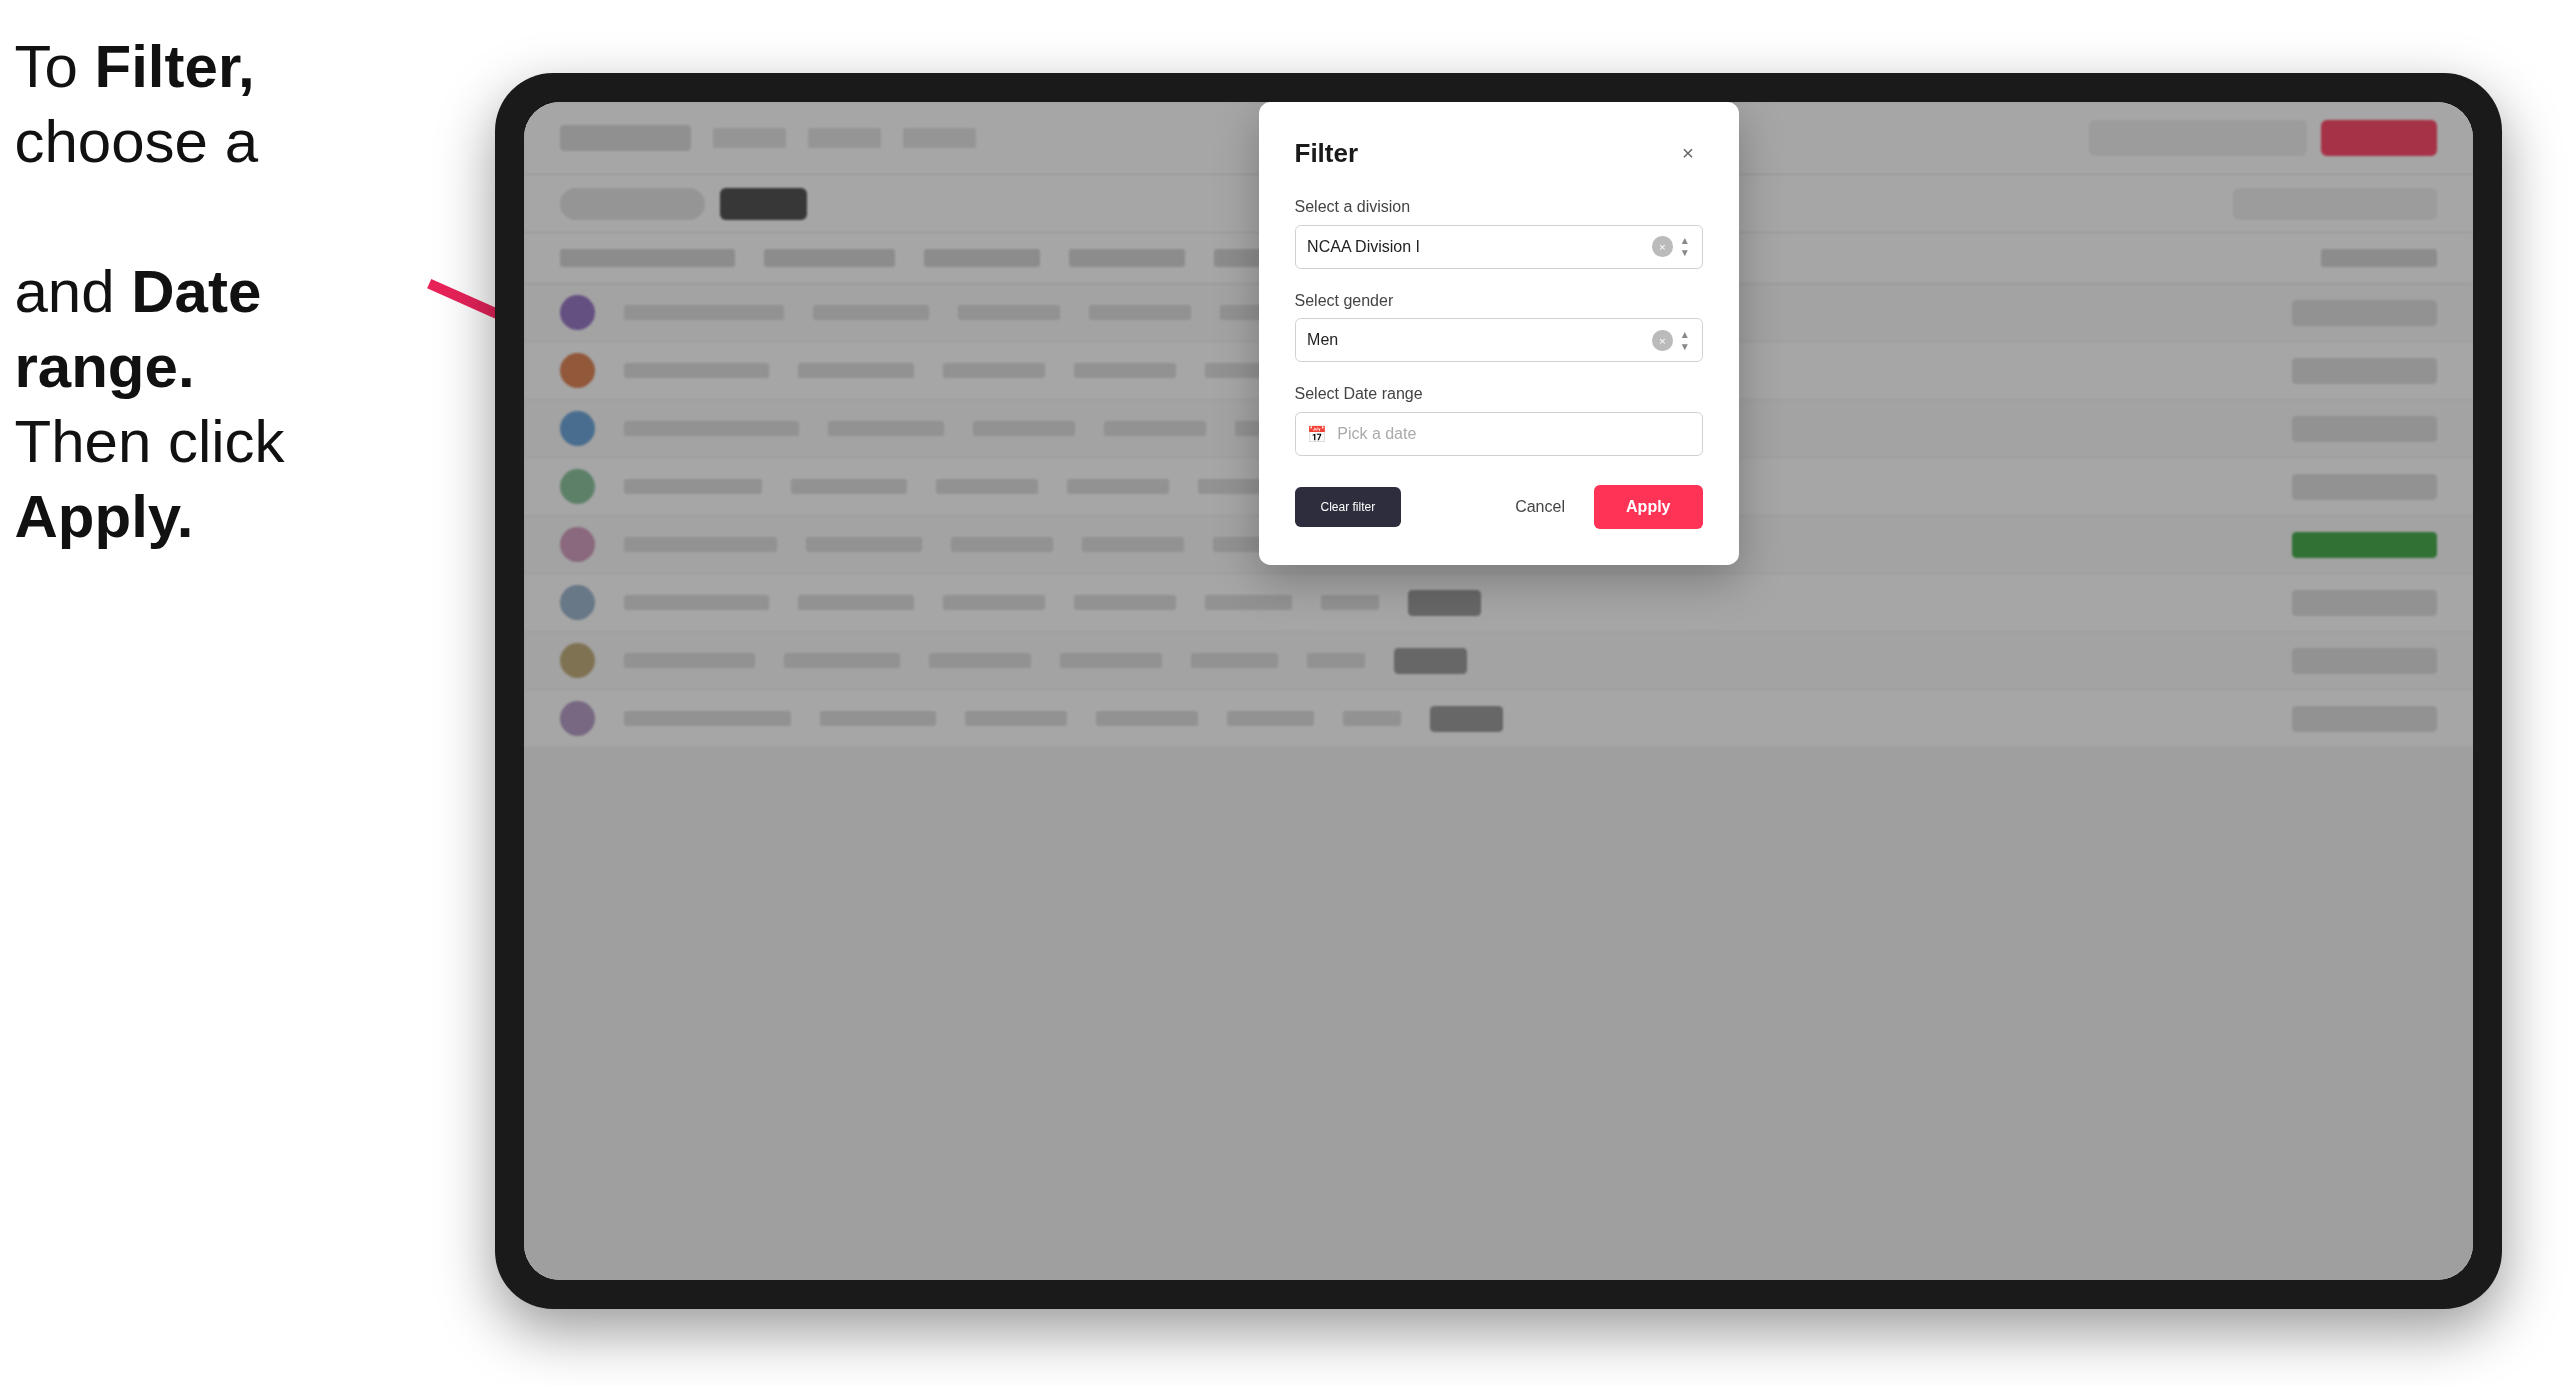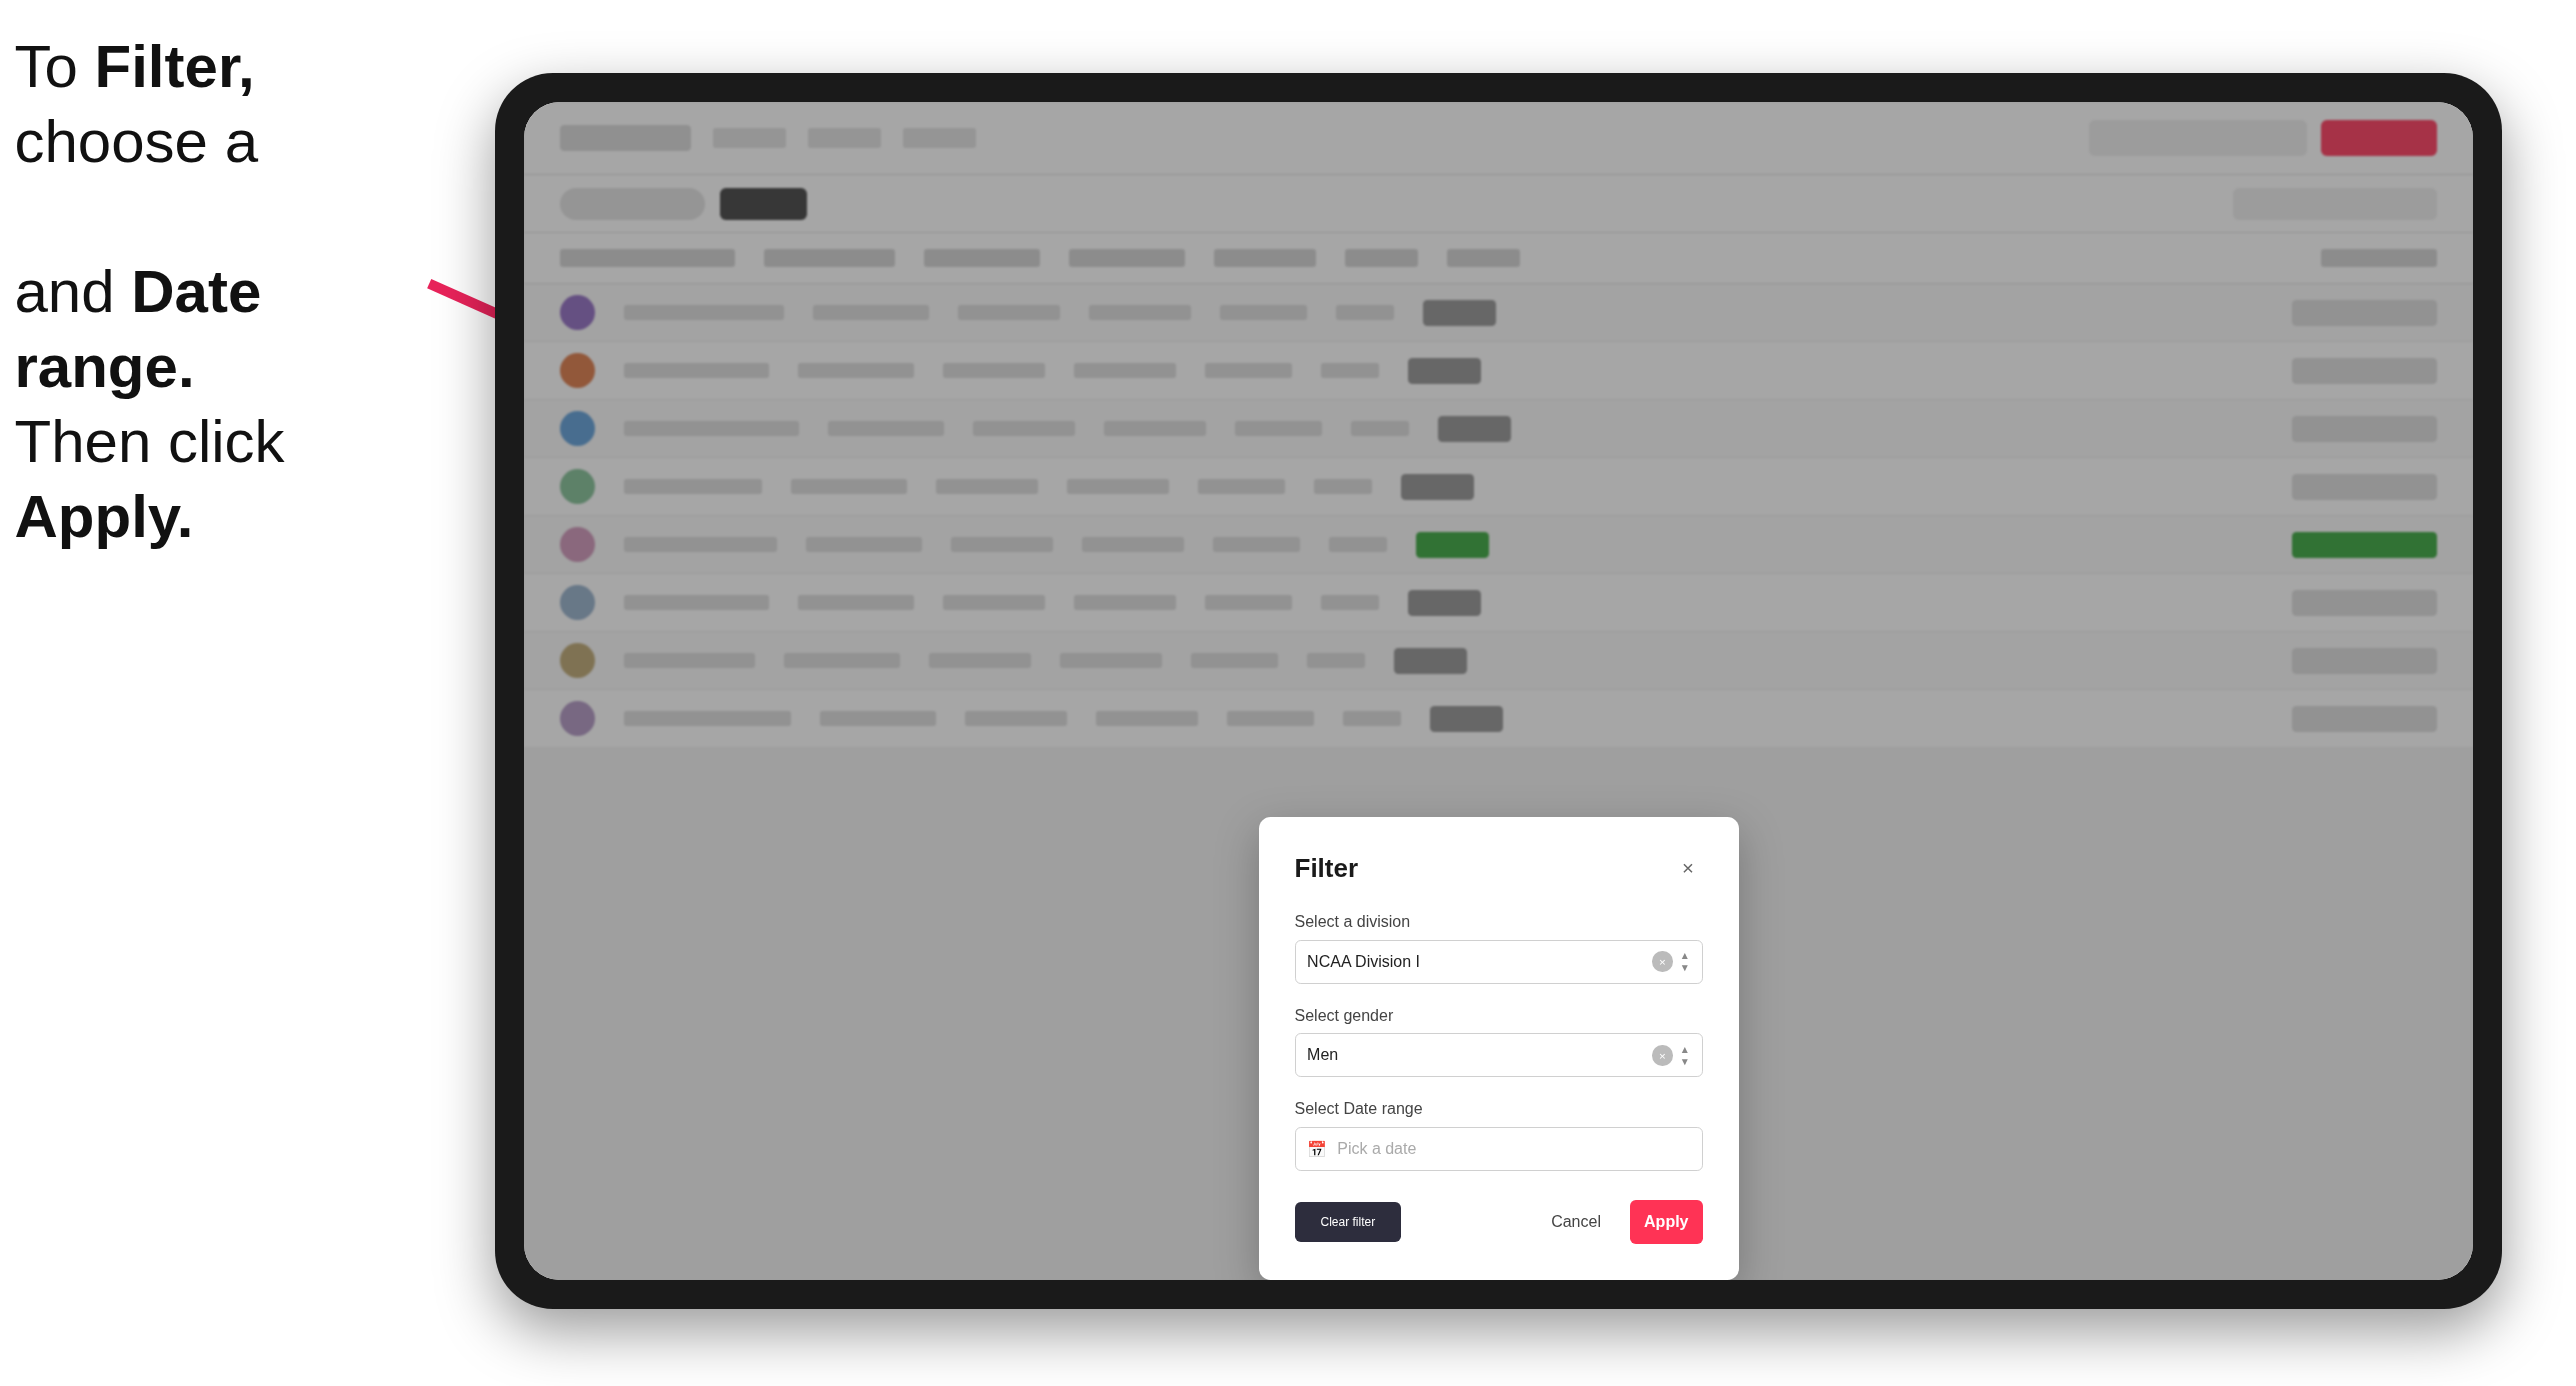--- a/index.html
+++ b/index.html
@@ -189,21 +189,21 @@
       background: #e0e0e0;
       border-radius: 4.4px;
     }
 
     
     .modal-overlay {
       position: absolute;
       top: 0; left: 0; right: 0; bottom: 0;
       background: rgba(0,0,0,0.35);
       display: flex;
-      align-items: flex-end;
+      align-items: flex-start;
       justify-content: center;
       z-index: 10;
     }
 
     
     .filter-modal {
       background: #ffffff;
       border-radius: 11.6px;
       width: 480px;
       padding: 36px;
@@ -322,21 +322,21 @@
       border: none;
       font-size: 16px;
       cursor: pointer;
       padding: 13px 17.5px;
     }
     .btn-apply {
       background: #ff3355;
       color: #ffffff;
       border: none;
       border-radius: 5.8px;
-      padding: 13px 14px;
+      padding: 13px 32px;
       font-size: 16px;
       font-weight: 600;
       cursor: pointer;
       margin-left: 11.6px;
     }
   </style>
 </head>
 <body>
 
 <div class="instruction-text">

